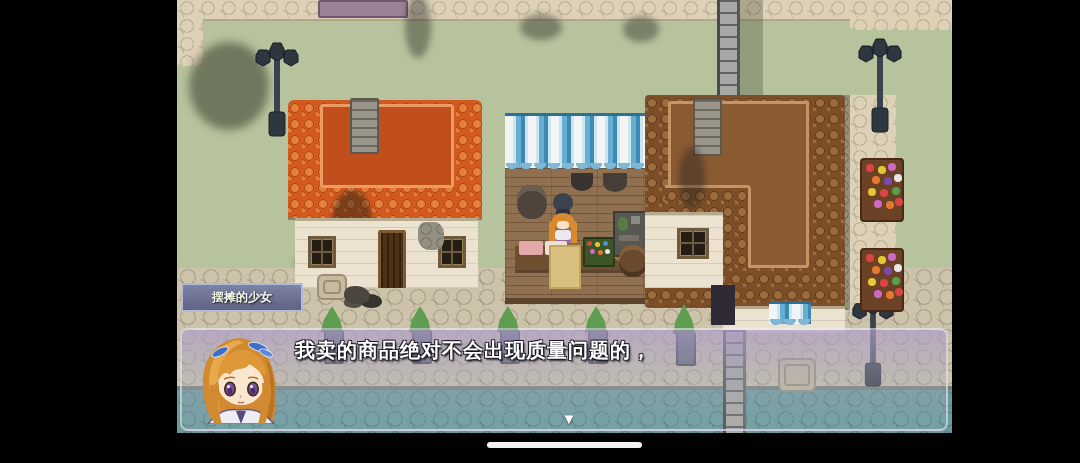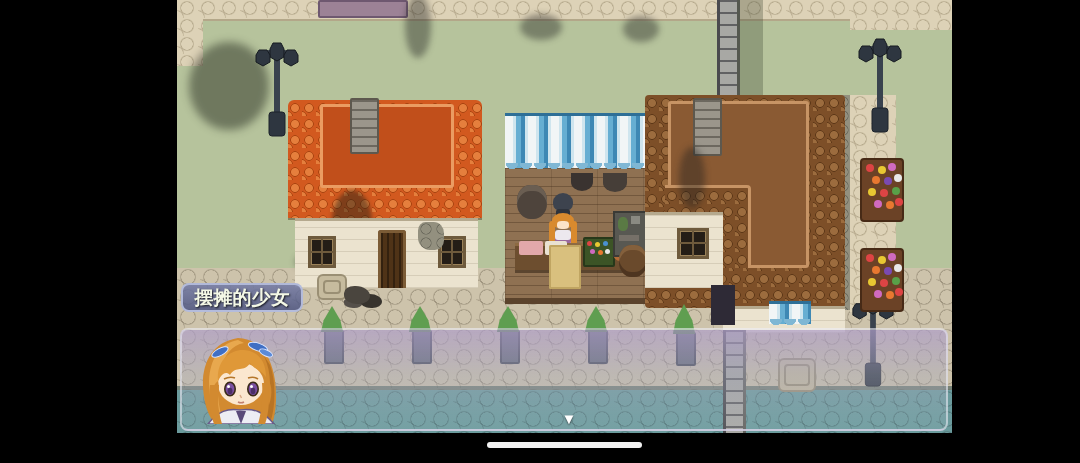--- a/index.html
+++ b/index.html
@@ -80,23 +80,23 @@
     box-shadow:12px 2px 0 #e8c832,22px -1px 0 #d06ac0,6px 12px 0 #e87830,18px 13px 0 #7a4ab0,
                28px 10px 0 #e8e8e8,2px 24px 0 #e8c832,14px 25px 0 #d44,26px 23px 0 #58a048,
                8px 36px 0 #d06ac0,20px 37px 0 #e87830,29px 34px 0 #d44;}
   .plate{background:#c6bb9e;border:2px solid #9a8f74;border-radius:6px;}
   .plate:before{content:"";position:absolute;inset:4px;border:2px solid #9a8f74;border-radius:4px;}
   .rubble{background:#4a453e;border-radius:40% 55% 45% 50%;box-shadow:14px 6px 0 -2px #37332d, -4px 8px 0 -4px #55504a;}
 
   
   #msgwin{left:3px;top:328px;width:764px;height:99px;border:2px solid rgba(238,238,248,.55);border-radius:8px;
     background:linear-gradient(180deg, rgba(174,158,200,.72) 0%, rgba(168,170,190,.42) 45%, rgba(210,215,225,.10) 100%);}
-  #nametag{left:4px;top:283px;width:118px;height:25px;border:2px solid rgba(186,194,226,.9);border-radius:8px;
+  #nametag{left:4px;top:283px;width:118px;height:25px;border:2px solid rgba(186,194,226,.9);border-radius:0;
     background:linear-gradient(180deg, rgba(112,120,164,.85), rgba(76,84,128,.85));
-    color:#f4f8e6;font-size:19px;font-weight:bold;text-align:center;line-height:25px;
+    color:#f4f8e6;font-size:12px;font-weight:bold;text-align:center;line-height:25px;
     text-shadow:1px 1px 2px rgba(0,0,0,.8);}
   .dlgline{color:#ffffff;font-size:20px;font-weight:bold;letter-spacing:1px;
     text-shadow:-1px -1px 0 rgba(20,20,30,.85),1px -1px 0 rgba(20,20,30,.85),
                 -1px 1px 0 rgba(20,20,30,.85),1.5px 1.5px 2px rgba(0,0,0,.9);}
   #continue-arrow{left:381px;top:411px;width:22px;height:16px;color:#fff;font-size:15px;line-height:16px;text-align:center;
     text-shadow:0 1px 2px rgba(0,0,0,.6);}
 
   #portrait{left:19px;top:337px;width:85px;height:87px;}
 
   
@@ -251,20 +251,21 @@
   <div class="abs" style="left:408px;top:306px;">
       <div class="post-cone"></div>
       <div class="post-base" style="margin:-2px 0 0 3px;"></div>
     </div>
   <div class="abs" style="left:496px;top:304px;">
       <div class="post-cone" style="height:30px;"></div>
       <div class="post-base" style="margin:-2px 0 0 3px;"></div>
     </div>
 
   <div id="msgwin" class="abs">
+    <div class="abs dlgline" style="left:113px;top:7px;">我卖的商品绝对不会出现质量问题的，</div>
   </div>
 
   <div id="nametag" class="abs">摆摊的少女</div>
 
   <svg id="portrait" class="abs" viewBox="0 0 85 87" width="85" height="87">
     <path d="M42 1 C16 5 6 26 7 50 C8 68 13 80 19 87 L76 87 C81 74 81 52 78 38 C73 14 61 2 42 1 Z" fill="#d28a30"></path>
     <path d="M42 3 C24 6 14 22 13 44 C13 60 16 74 21 86 L27 86 C22 68 20 50 24 34 C28 18 36 8 48 6 Z" fill="#e8a84e"></path>
     <path d="M66 16 C74 28 76 48 72 66 L66 86 L74 86 C80 70 80 44 74 28 Z" fill="#b87424"></path>
     <ellipse cx="45" cy="47" rx="23" ry="21" fill="#fbe7cf"></ellipse>
     <path d="M22 44 C20 22 36 12 48 13 C62 14 70 24 70 40 C64 32 60 34 54 26 C48 36 40 28 34 38 C30 34 26 36 22 44 Z" fill="#df9838"></path>

